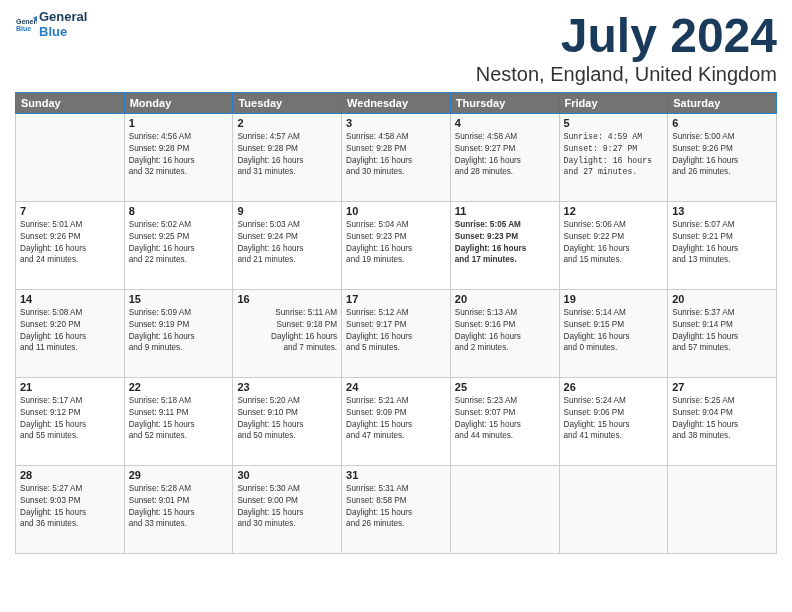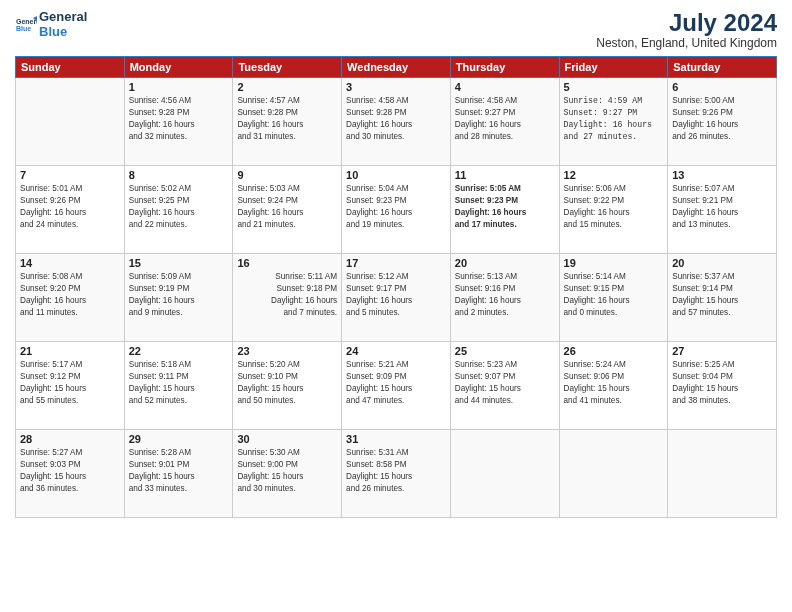--- a/index.html
+++ b/index.html
@@ -27,37 +27,38 @@
     }
     .logo-icon {
       width: 22px;
       height: 22px;
       margin-right: 2px;
     }
     .title-block {
       text-align: right;
     }
     .month-year {
-      font-size: 24px;
+      font-size: 48px;
       font-weight: bold;
       color: #1a3a5c;
       line-height: 1.1;
     }
     .location {
-      font-size: 12px;
+      font-size: 20px;
       color: #333;
       font-weight: normal;
+      text-align: center;
     }
     table {
       width: 100%;
       border-collapse: collapse;
       font-size: 9px;
     }
     thead tr th {
-      background: #b91c1c;
+      background: #737373;
       color: #fff;
       text-align: left;
       padding: 4px 5px;
       font-size: 11px;
       font-weight: bold;
       border: 1px solid #2a7dc9;
     }
     tbody tr td {
       border: 1px solid #ccc;
       vertical-align: top;

